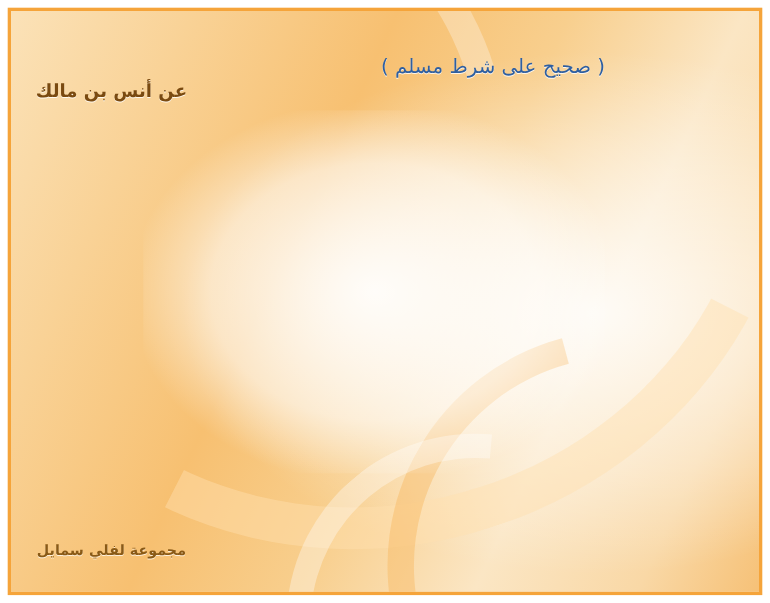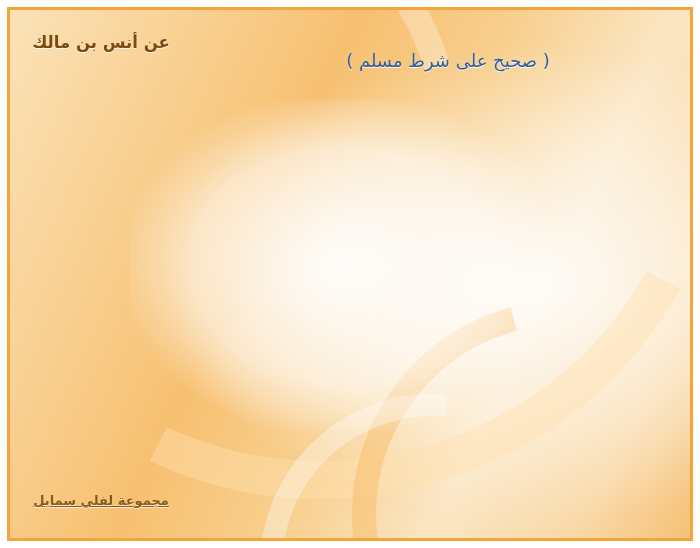--- a/index.html
+++ b/index.html
@@ -95,21 +95,21 @@
     inset: 0;
     display: flex;
     flex-direction: row;
   }
 
   
   .side {
     width: 190px;
     flex: 0 0 190px;
     position: relative;
-    padding: 17px 18px 14px 10px;
+    padding: 57px 18px 14px 10px;
     box-sizing: border-box;
     display: flex;
     flex-direction: column;
     justify-content: space-between;
   }
   .narrator {
     text-align: center;
     color: #7a4a10;
     font-size: 16.5px;
     font-weight: bold;
@@ -122,21 +122,20 @@
   .site-block {
     text-align: center;
     padding-bottom: 10px;
   }
   .group-name {
     color: #8a5a16;
     font-size: 13px;
     font-weight: bold;
     margin-bottom: 6px;
     text-shadow: 0 1px 0 rgba(255,255,255,0.7);
-    text-decoration: underline;
   }
   .site-url {
     color: #4a4a4a;
     font-size: 15.5px;
     font-family: "Liberation Sans", sans-serif;
     direction: ltr;
     letter-spacing: 0.2px;
     text-shadow: 0 1px 0 rgba(255,255,255,0.7);
   }
 

